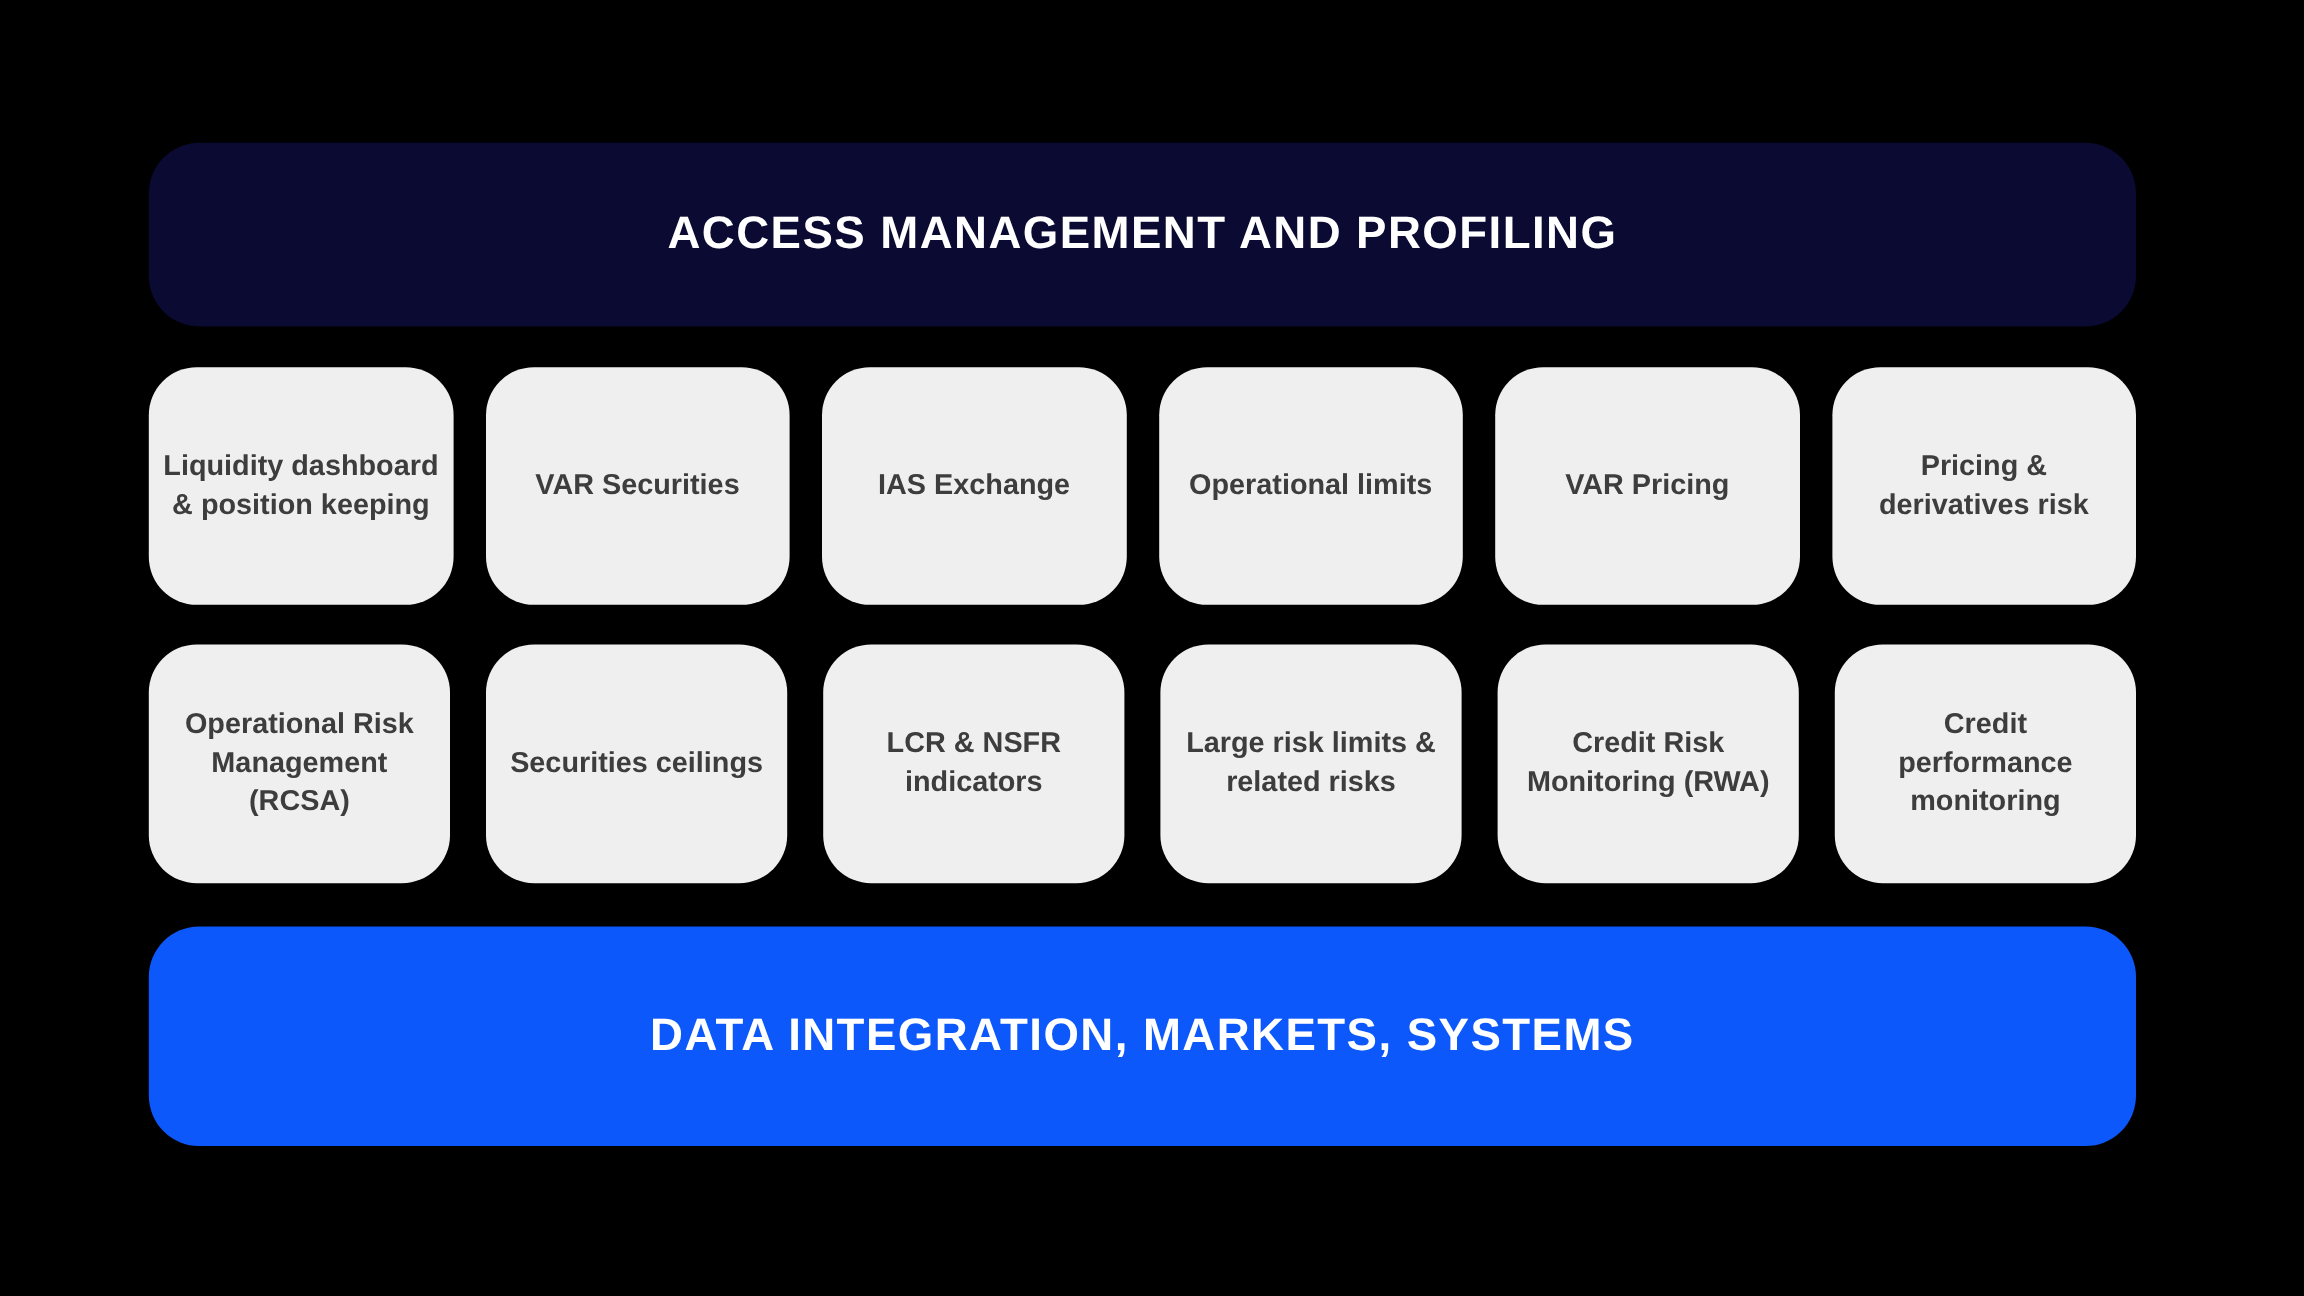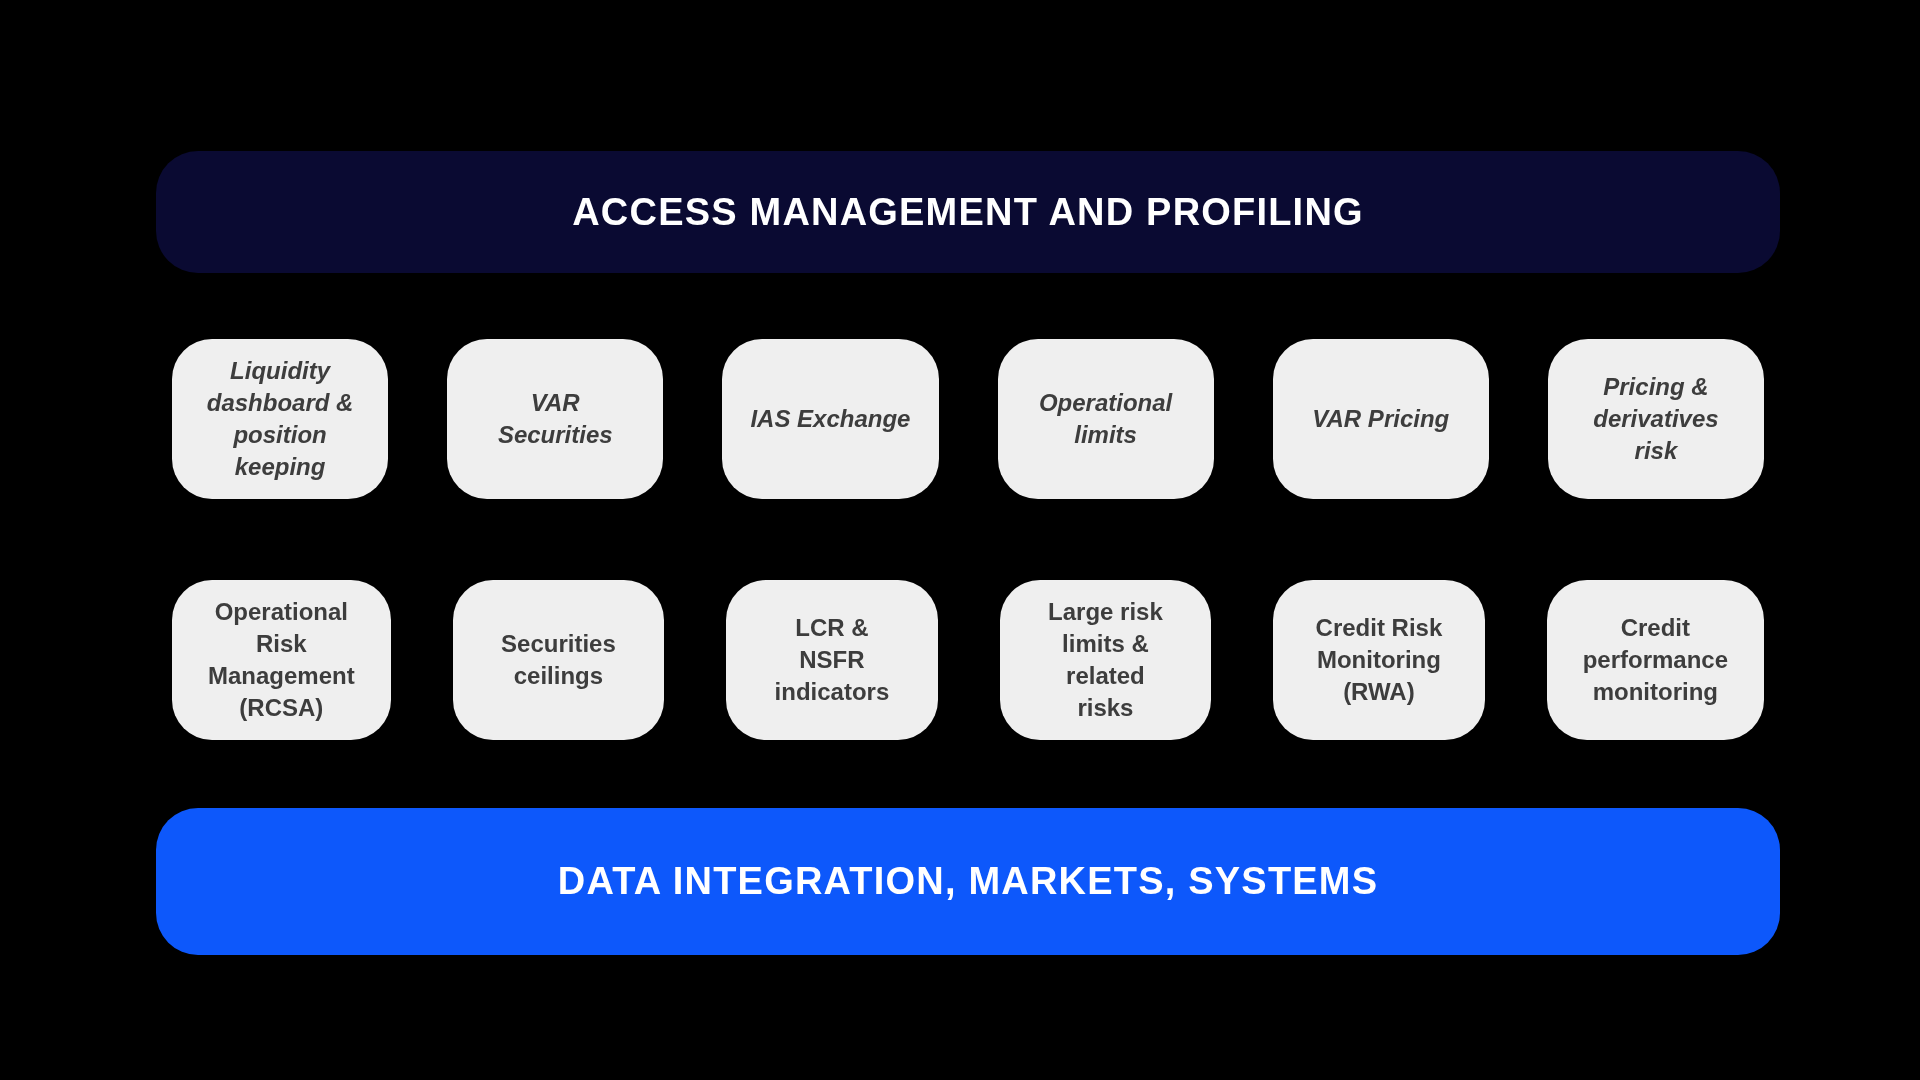--- a/index.html
+++ b/index.html
@@ -3,21 +3,21 @@
 <meta charset="utf-8">
 <style>
   :root {
     --background: #000000;
     --top-banner-bg: #0a0a32;
     --bottom-banner-bg: #0d58fb;
     --card-bg: #efefef;
     --card-text: #3d3d3d;
     --banner-text: #ffffff;
   }
-  * { margin: 16px; padding: 0; box-sizing: border-box; }
+  * { margin: 0; padding: 0; box-sizing: border-box; }
   html, body {
     width: 1920px; height: 1080px;
     background: var(--background);
     font-family: "Liberation Sans", "DejaVu Sans", sans-serif;
     overflow: hidden;
   }
   .canvas {
     position: absolute;
     left: 124px; top: 119px;
     width: 1656px; height: 836px;
@@ -34,21 +34,21 @@
     font-weight: 700;
     letter-spacing: 1.2px;
     text-align: center;
   }
   .banner.top  { height: 160px; background: var(--top-banner-bg); }
   .banner.bottom { height: 192px; background: var(--bottom-banner-bg); }
   .row {
     display: flex;
     height: 208px;
   }
-  .row.row1 { margin-top: 34px; gap: 27px; font-style: italic; }
+  .row.row1 { margin-top: 34px; gap: 27px; }
   .row.row2 { margin-top: 33px; gap: 30px; margin-bottom: 36px; }
   .card {
     flex: 1 1 0;
     background: var(--card-bg);
     border-radius: 40px;
     display: flex;
     align-items: center;
     justify-content: center;
     text-align: center;
     color: var(--card-text);

